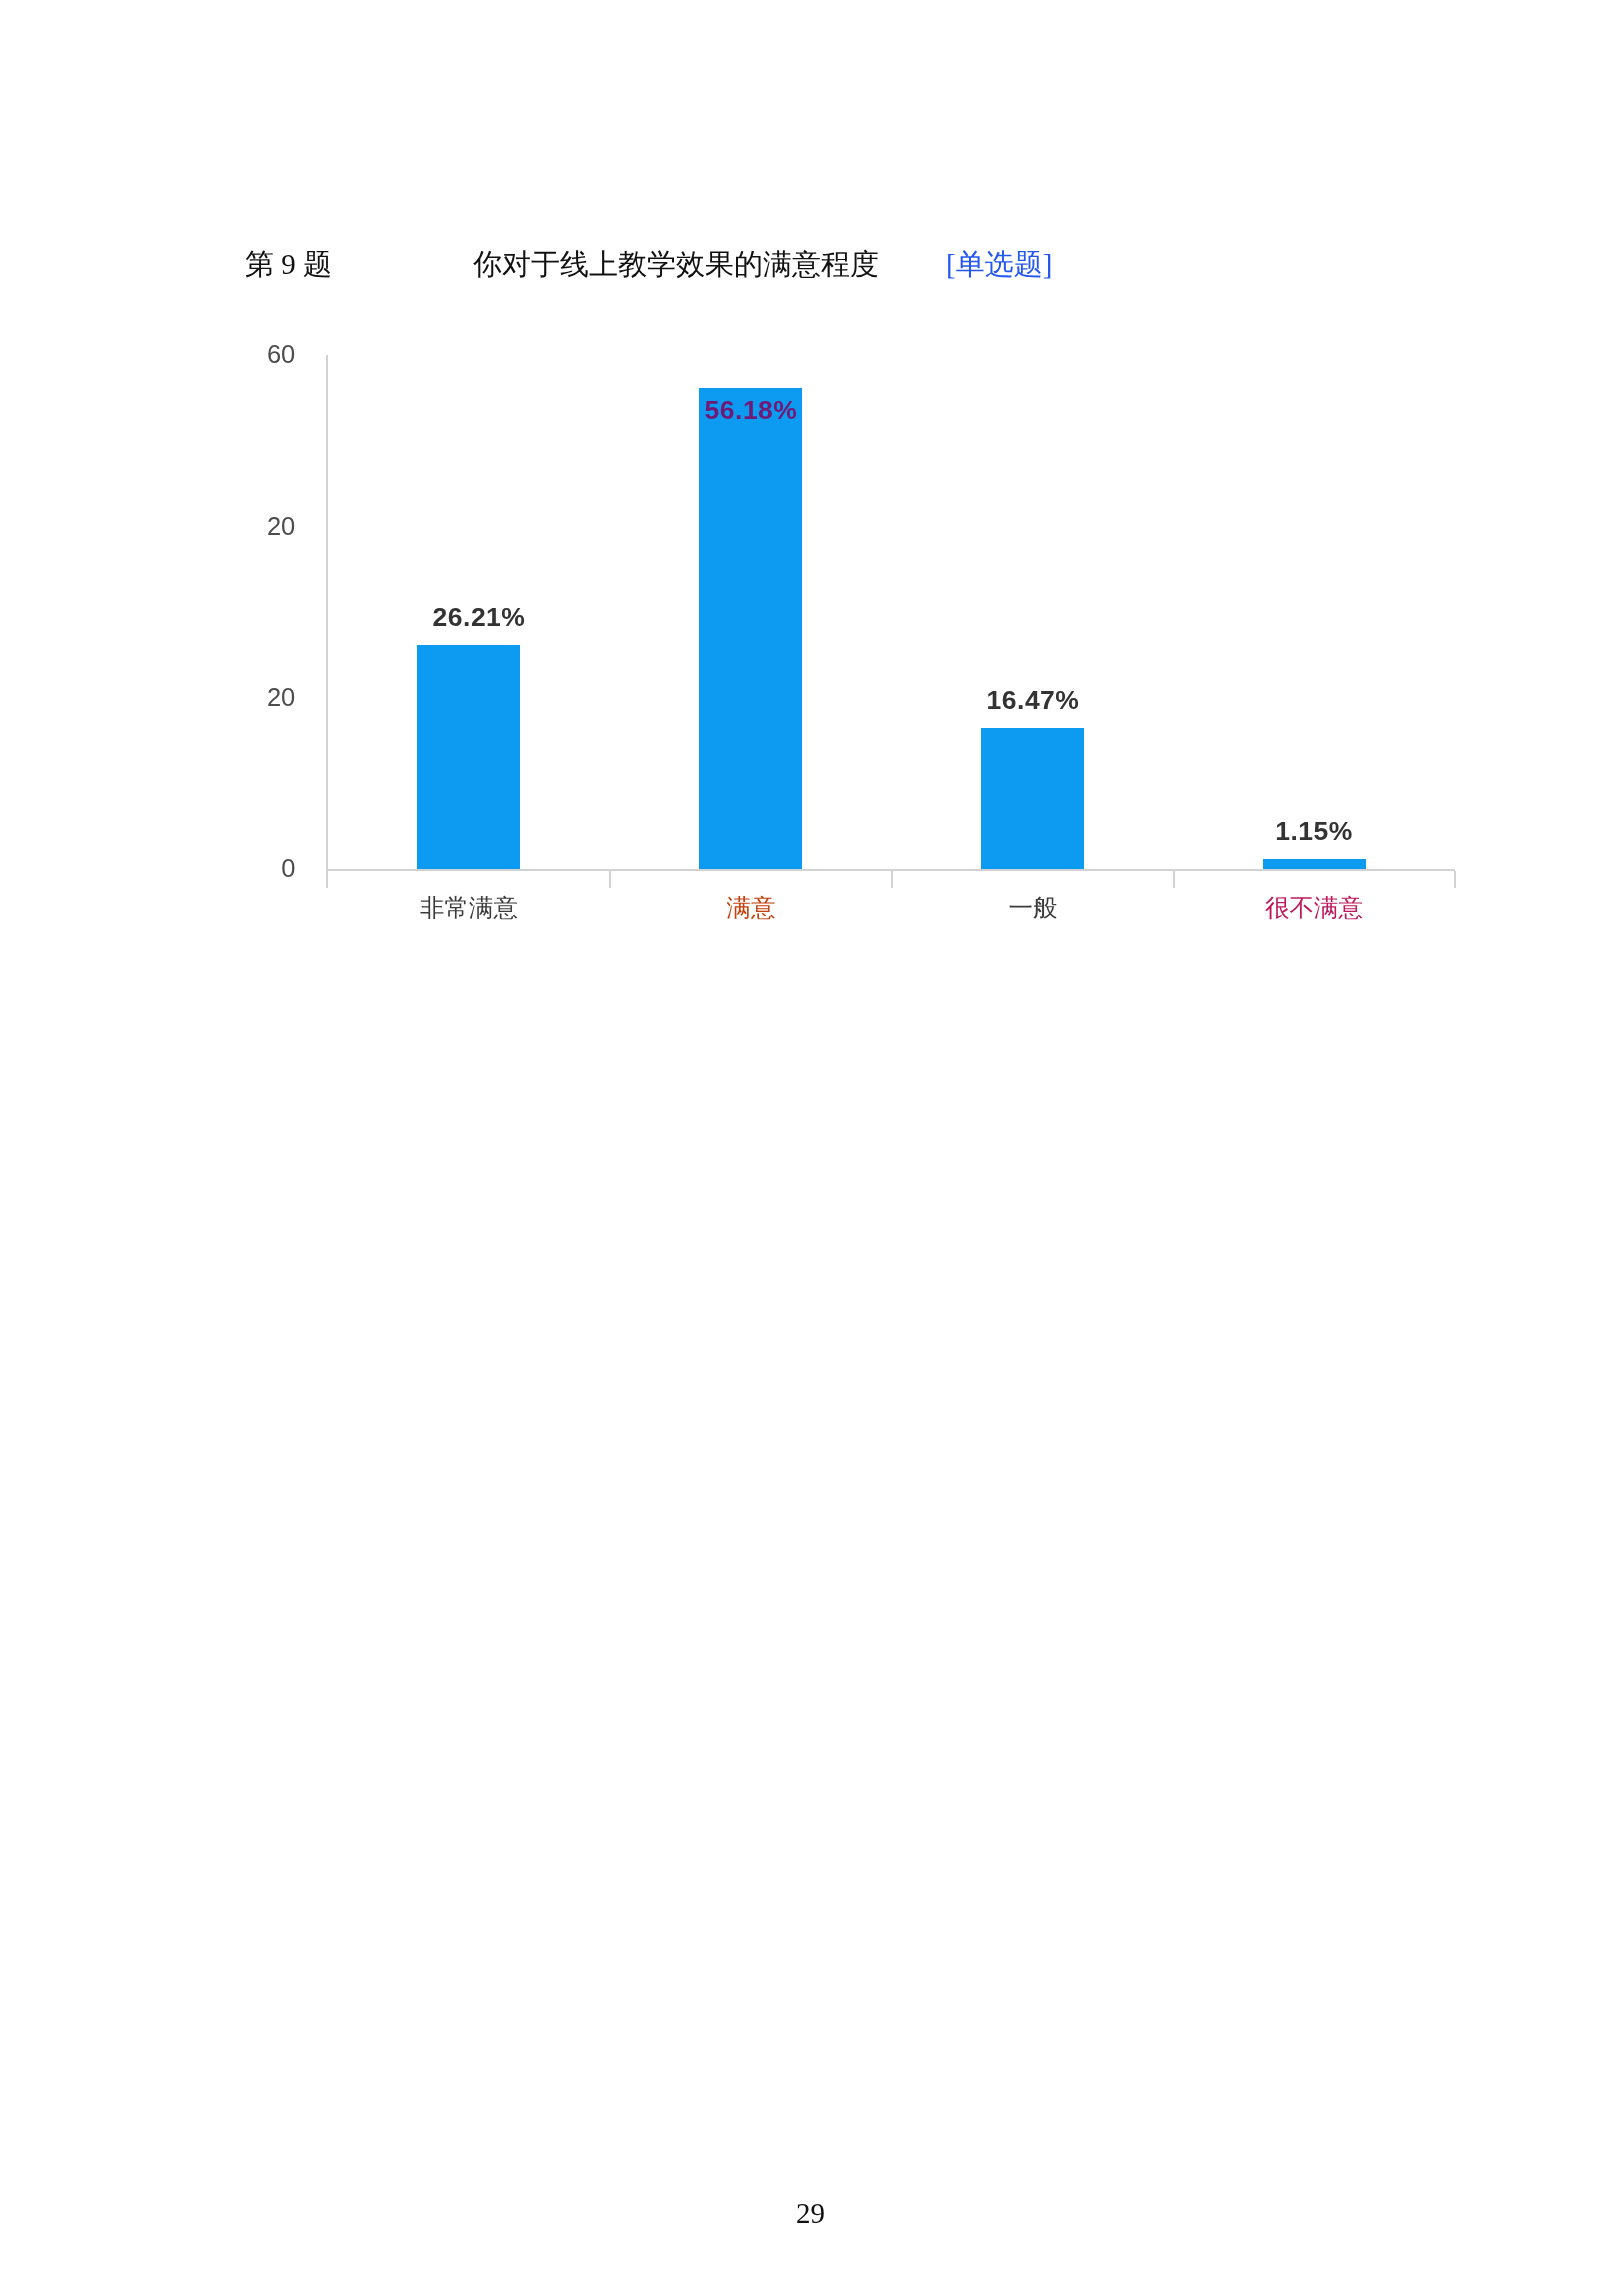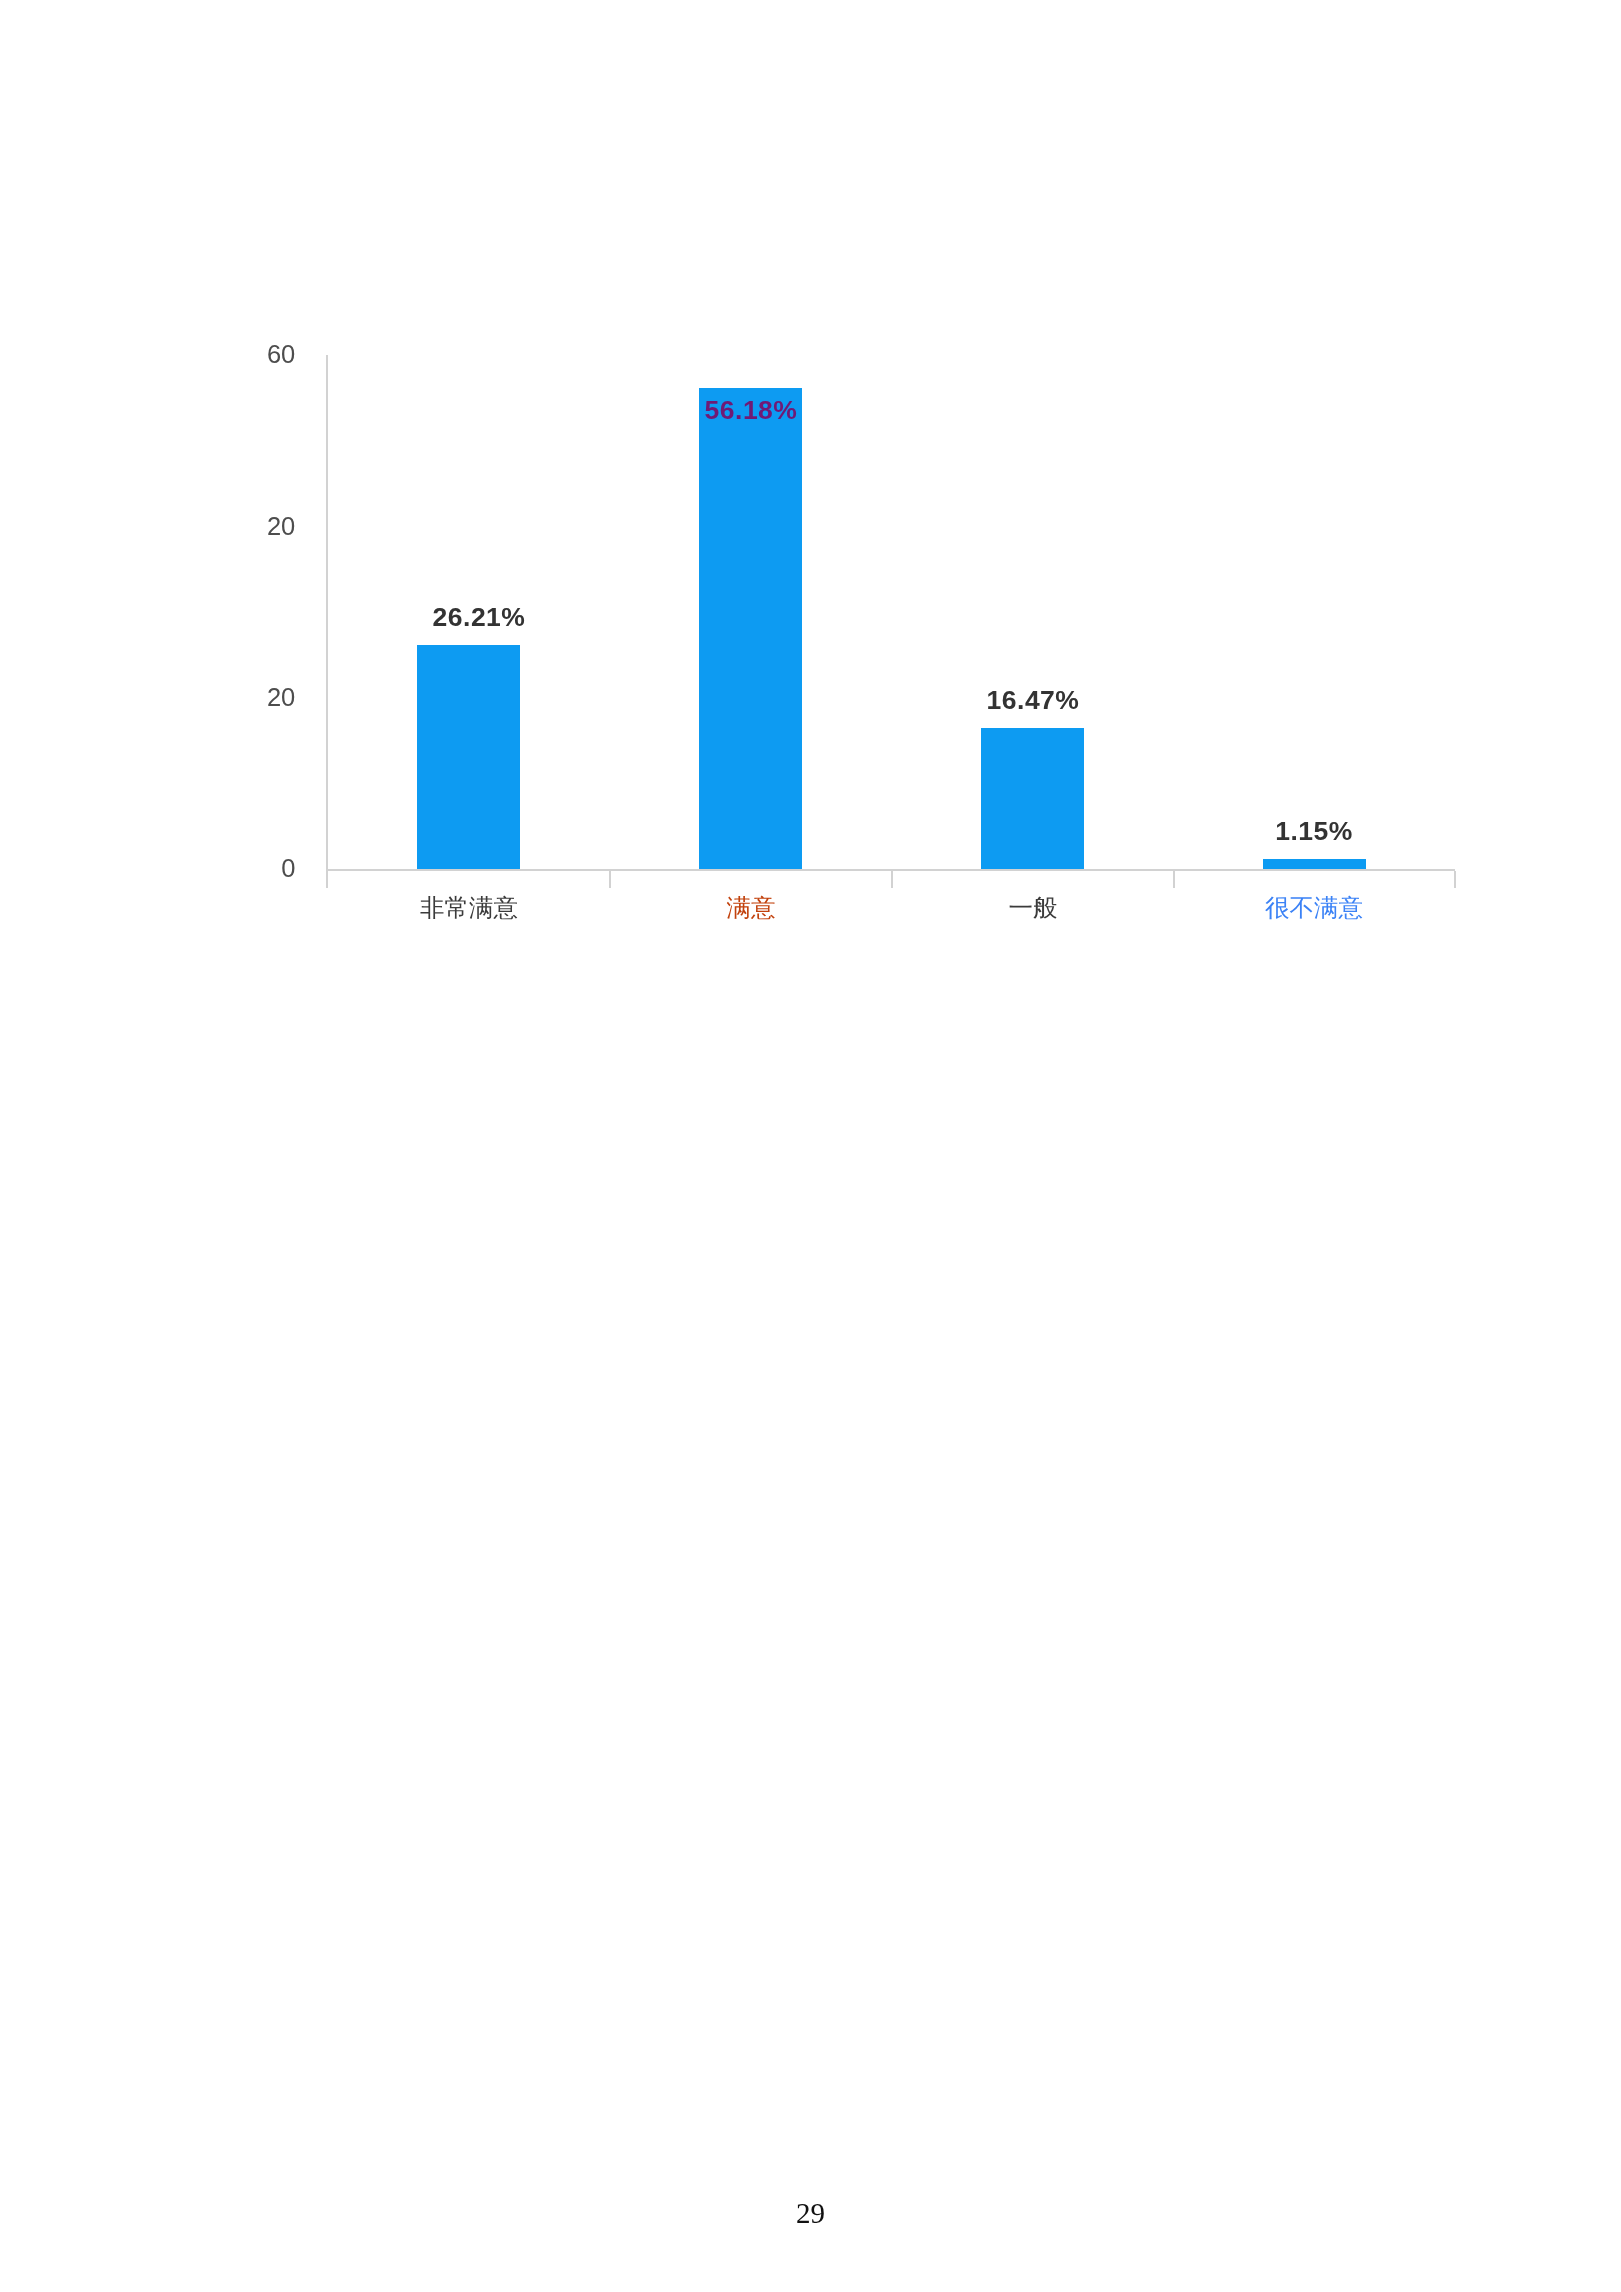--- a/index.html
+++ b/index.html
@@ -103,41 +103,46 @@
     font-family: "Liberation Serif", "DejaVu Serif", serif;
     font-size: 29px;
     color: #111111;
   }
 </style>
 </head>
 <body>
 
 <div class="page">
 
+  <div class="title-row">
+    <span class="q-no">第 9 题</span>
+    <span class="q-text">你对于线上教学效果的满意程度</span>
+    <span class="q-type" style="color: rgb(36, 87, 240);">[单选题]</span>
+  </div>
 
   <div class="chart">
     <div class="y-labels">
         <div class="y-tick-label" style="top: 498px; color: rgb(77, 77, 77);">0</div>
         <div class="y-tick-label" style="top: 327px; color: rgb(77, 77, 77);">20</div>
         <div class="y-tick-label" style="top: 156px; color: rgb(77, 77, 77);">20</div>
         <div class="y-tick-label" style="top: -15.7px; color: rgb(77, 77, 77);">60</div>
       </div>
     <div class="plot" style="border-left-color: rgb(210, 210, 210); border-bottom-color: rgb(210, 210, 210);">
         <div class="bar" style="left: 89px; width: 103px; height: 224px; background: rgb(13, 155, 242);"></div>
         <div class="bar-value" style="left: 10px; width: 282px; bottom: 236px; color: rgb(51, 51, 51);">26.21%</div>
         <div class="cat-label" style="left: 0px; width: 282px; color: rgb(59, 59, 59);">非常满意</div>
         <div class="bar" style="left: 371px; width: 103px; height: 481px; background: rgb(13, 155, 242);"></div>
         <div class="bar-value" style="left: 282px; width: 282px; top: 40px; color: #701a75;">56.18%</div>
         <div class="cat-label" style="left: 282px; width: 282px; color: #c2410c;">满意</div>
         <div class="bar" style="left: 653px; width: 103px; height: 141px; background: rgb(13, 155, 242);"></div>
         <div class="bar-value" style="left: 564px; width: 282px; bottom: 153px; color: rgb(51, 51, 51);">16.47%</div>
         <div class="cat-label" style="left: 564px; width: 282px; color: rgb(59, 59, 59);">一般</div>
         <div class="bar" style="left: 935px; width: 103px; height: 9.8px; background: rgb(13, 155, 242);"></div>
         <div class="bar-value" style="left: 845px; width: 282px; bottom: 21.6px; color: rgb(51, 51, 51);">1.15%</div>
-        <div class="cat-label" style="left: 845px; width: 282px; color: #3b82f6;">很不满意</div>
+        <div class="cat-label" style="left: 845px; width: 282px; color: #be185d;">很不满意</div>
         <div class="x-tick" style="left: -2px; background: rgb(210, 210, 210);"></div>
         <div class="x-tick" style="left: 281px; background: rgb(210, 210, 210);"></div>
         <div class="x-tick" style="left: 563px; background: rgb(210, 210, 210);"></div>
         <div class="x-tick" style="left: 845px; background: rgb(210, 210, 210);"></div>
         <div class="x-tick" style="left: 1126px; background: rgb(210, 210, 210);"></div>
       </div>
   </div>
 
   <div class="page-number">29</div>
 

